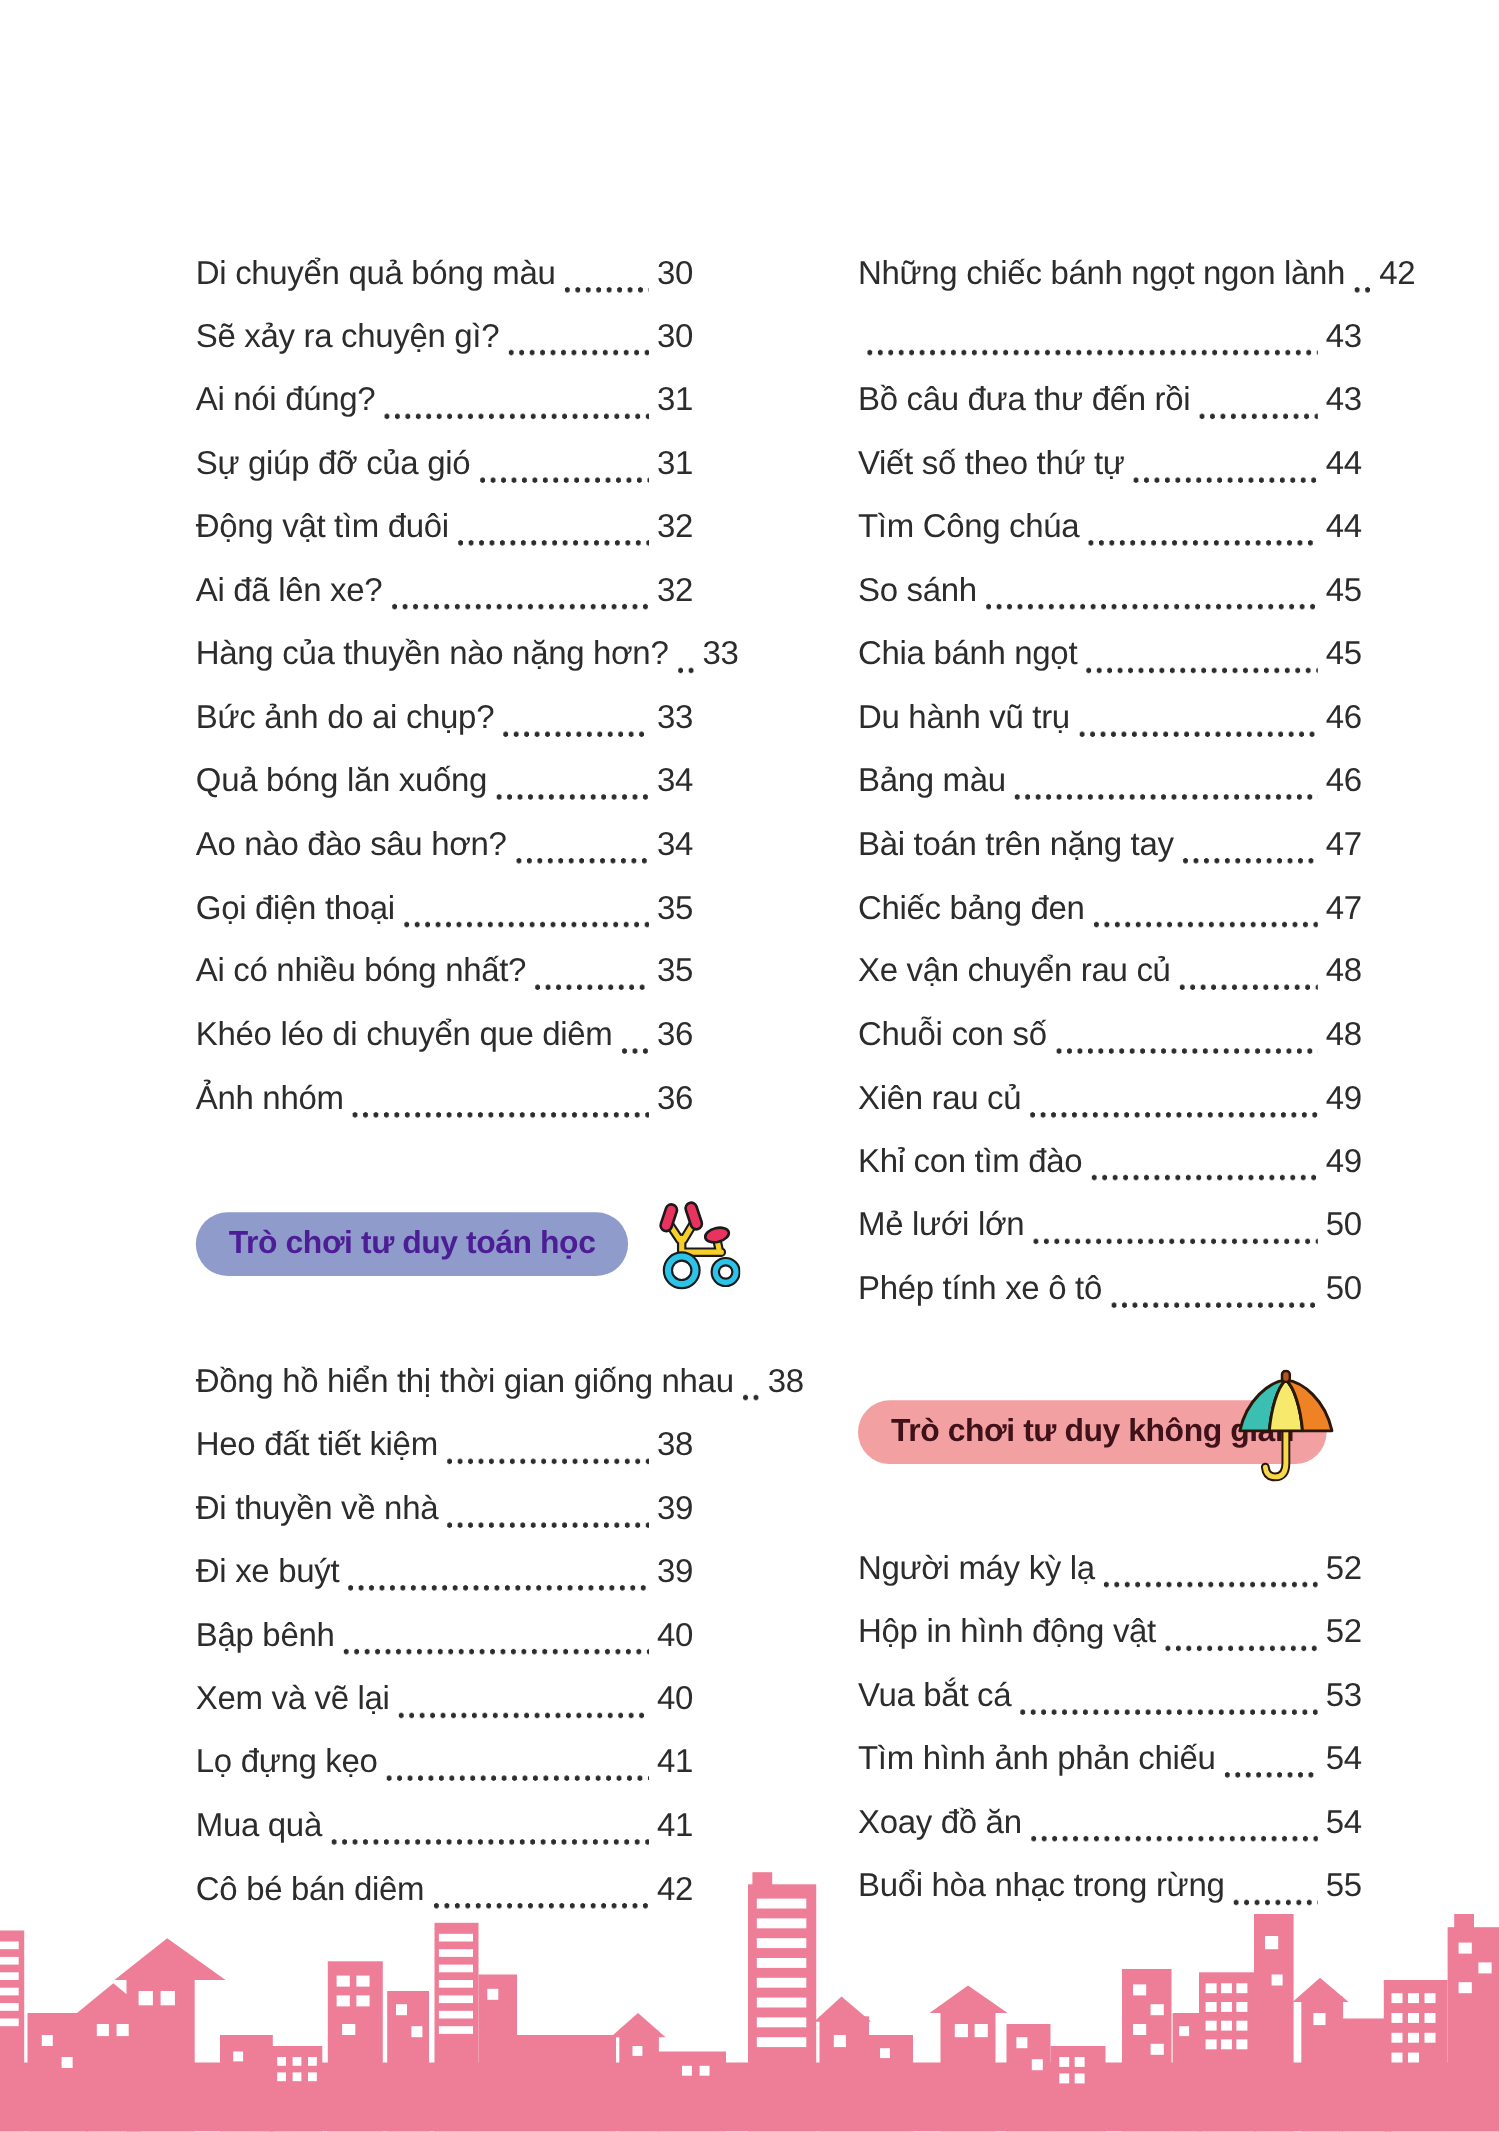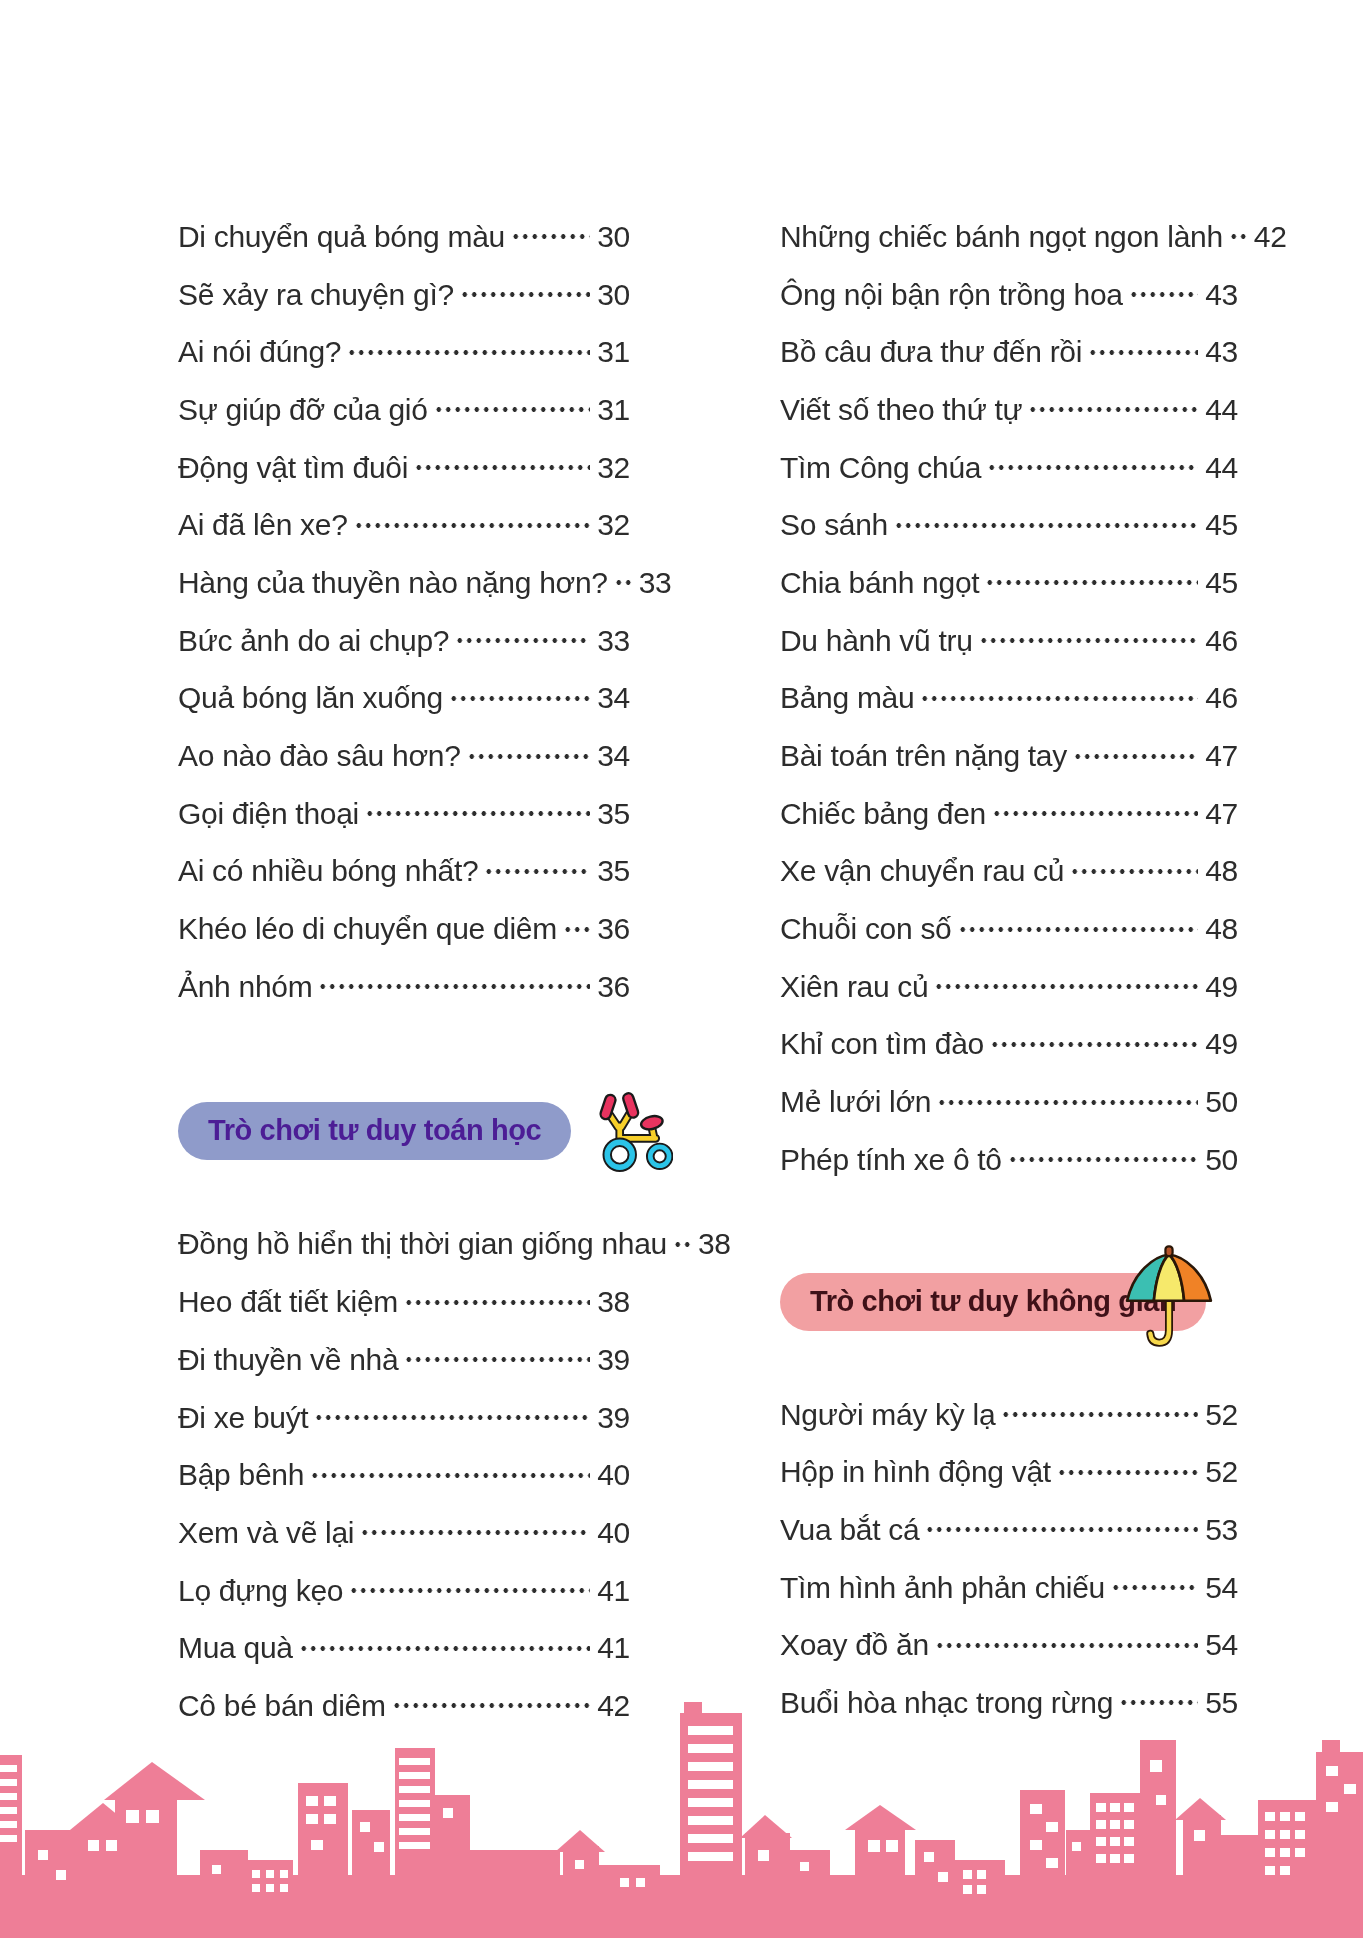--- a/index.html
+++ b/index.html
@@ -10,21 +10,21 @@
     overflow:hidden;
     font-family:"Liberation Sans", sans-serif;
     color:#2c2c2c;
   }
   .toc-col { position:absolute; top:208px; }
   .col-left  { left:178px; width:452px; }
   .col-right { left:780px; width:458px; }
 
   .toc-row {
     display:flex;
-    align-items:center;
+    align-items:flex-end;
     height:57.7px;
     font-size:30px;
     letter-spacing:-0.3px;
     color:#2c2c2c;
   }
   .toc-title { white-space:nowrap; }
   .toc-dots {
     flex:1;
     min-width:18px;
     height:5px;
@@ -239,21 +239,20 @@
 
     <div class="toc-list">
 
         <div class="toc-row">
           <span class="toc-title">Những chiếc bánh ngọt ngon lành</span>
           <span class="toc-dots"></span>
           <span class="toc-page">42</span>
         </div>
 
         <div class="toc-row">
-          <span class="toc-title">Ông nội bận rộn trồng hoa</span>
           <span class="toc-dots"></span>
           <span class="toc-page">43</span>
         </div>
 
         <div class="toc-row">
           <span class="toc-title">Bồ câu đưa thư đến rồi</span>
           <span class="toc-dots"></span>
           <span class="toc-page">43</span>
         </div>
 

